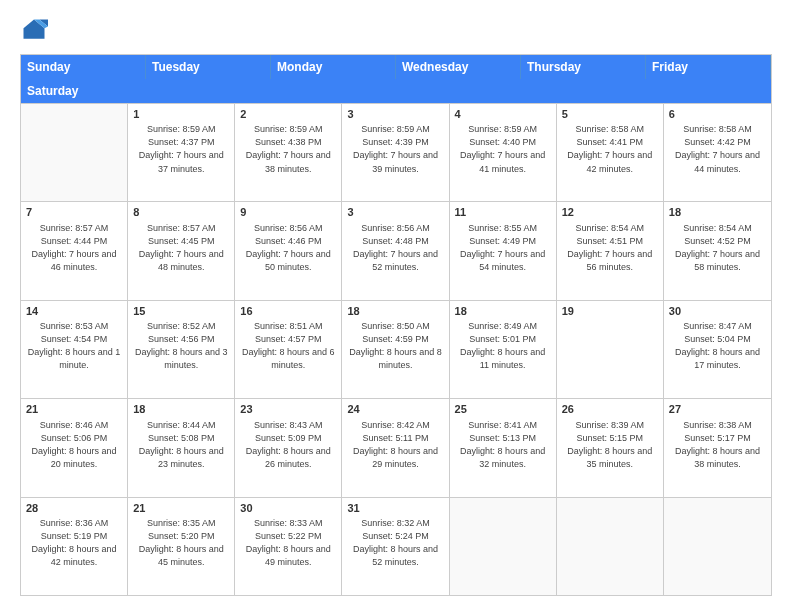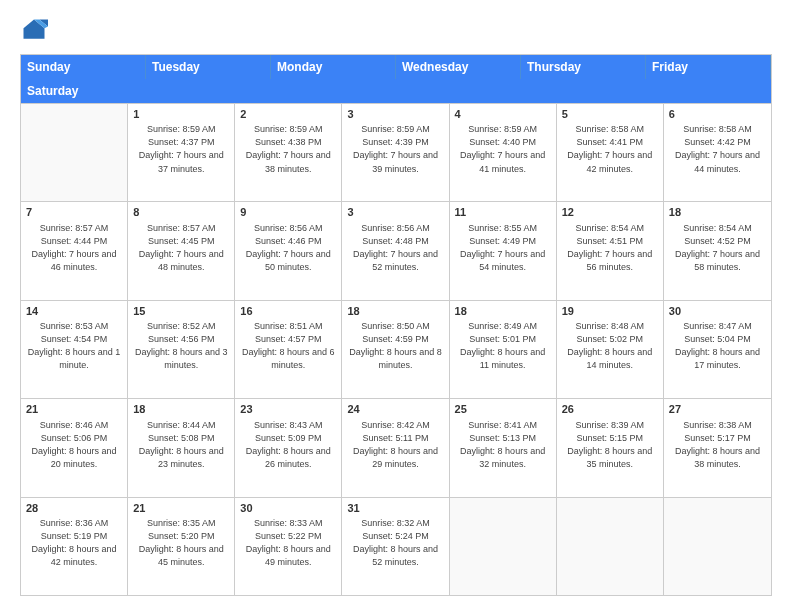--- a/index.html
+++ b/index.html
@@ -221,21 +221,20 @@
           <div class="cal-cell">
             <span class="day-number">18</span>
             <div class="info">Sunrise: 8:50 AM<br>Sunset: 4:59 PM<br>Daylight: 8 hours and 8 minutes.</div>
           </div>
           <div class="cal-cell">
             <span class="day-number">18</span>
             <div class="info">Sunrise: 8:49 AM<br>Sunset: 5:01 PM<br>Daylight: 8 hours and 11 minutes.</div>
           </div>
           <div class="cal-cell">
             <span class="day-number">19</span>
-            <div class="info">Sunrise: 8:48 AM<br>Sunset: 5:02 PM<br>Daylight: 8 hours and 14 minutes.</div>
           </div>
           <div class="cal-cell">
             <span class="day-number">30</span>
             <div class="info">Sunrise: 8:47 AM<br>Sunset: 5:04 PM<br>Daylight: 8 hours and 17 minutes.</div>
           </div>
         </div>
         <div class="cal-row">
           <div class="cal-cell">
             <span class="day-number">21</span>
             <div class="info">Sunrise: 8:46 AM<br>Sunset: 5:06 PM<br>Daylight: 8 hours and 20 minutes.</div>

